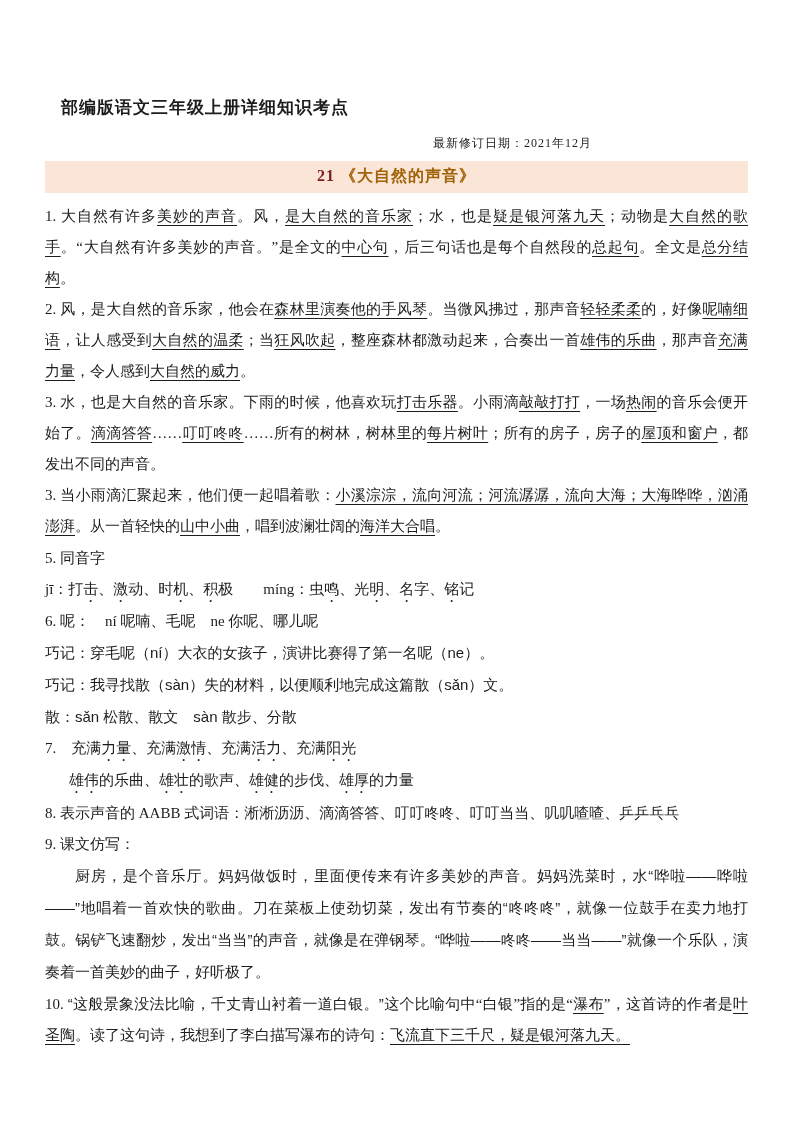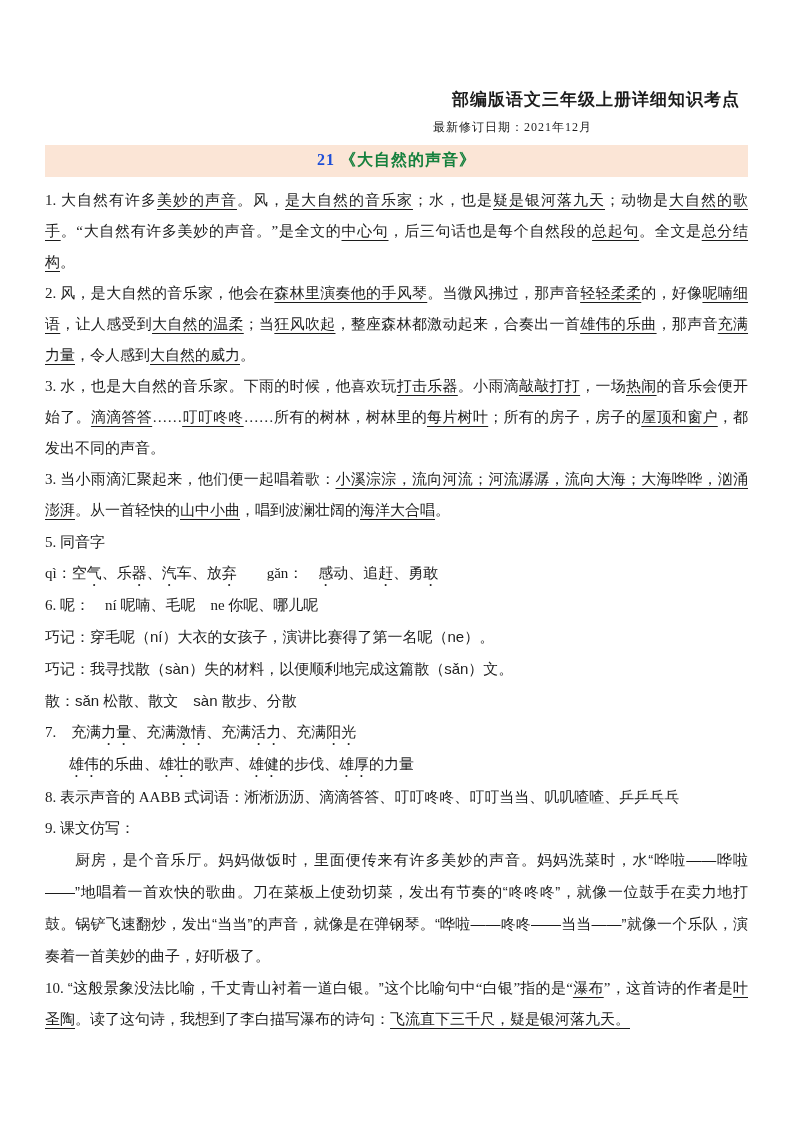--- a/index.html
+++ b/index.html
@@ -11,25 +11,25 @@
     color: #1c1c1c;
     overflow: hidden;
   }
   .page {
     box-sizing: border-box;
     width: 793px;
     height: 1122px;
     padding: 80px 45px 30px 45px;
   }
   .doc-title {
-    text-align: right;
+    text-align: left;
     font-size: 17px;
     font-weight: bold;
     letter-spacing: 1px;
-    margin: 8px;
+    margin: 16px;
   }
   .revision {
     font-size: 12px;
     margin-top: 8px;
     padding-left: 388px;
     letter-spacing: 1px;
   }
   .banner {
     margin-top: 9px;
     padding: 5px 0 6px 0;
@@ -60,30 +60,30 @@
   .pad1 { padding-left: 24px; font-family: Liberation Serif, serif; }
   .ti2 { text-indent: 2em; }
 </style>
 </head>
 <body style="color: rgb(28, 28, 28);">
 
 <div class="page">
   <p class="doc-title">部编版语文三年级上册详细知识考点</p>
   <div class="revision">最新修订日期：2021年12月</div>
   <div class="banner" style="background: rgb(251, 229, 214);">
-    <span style="color: #1d4ed8;">21</span>
-    <span style="color: #15803d;">《大自然的声音》</span>
+    <span style="color: #7f1d1d;">21</span>
+    <span style="color: #a16207;">《大自然的声音》</span>
   </div>
   <div class="doc-body">
       <p class="para"><span>1. 大自然有许多</span><span class="u">美妙的声音</span><span>。风，</span><span class="u">是大自然的音乐家</span><span>；水，也是</span><span class="u">疑是银河落九天</span><span>；动物是</span><span class="u">大自然的歌手</span><span>。“大自然有许多美妙的声音。”是全文的</span><span class="u">中心句</span><span>，后三句话也是每个自然段的</span><span class="u">总起句</span><span>。全文是</span><span class="u">总分结构</span><span>。</span></p>
       <p class="para"><span>2. 风，是大自然的音乐家，他会在</span><span class="u">森林里演奏他的手风琴</span><span>。当微风拂过，那声音</span><span class="u">轻轻柔柔</span><span>的，好像</span><span class="u">呢喃细语</span><span>，让人感受到</span><span class="u">大自然的温柔</span><span>；当</span><span class="u">狂风吹起</span><span>，整座森林都激动起来，合奏出一首</span><span class="u">雄伟的乐曲</span><span>，那声音</span><span class="u">充满力量</span><span>，令人感到</span><span class="u">大自然的威力</span><span>。</span></p>
       <p class="para"><span>3. 水，也是大自然的音乐家。下雨的时候，他喜欢玩</span><span class="u">打击乐器</span><span>。小雨滴</span><span class="u">敲敲打打</span><span>，一场</span><span class="u">热闹</span><span>的音乐会便开始了。</span><span class="u">滴滴答答</span><span>……</span><span class="u">叮叮咚咚</span><span>……所有的树林，树林里的</span><span class="u">每片树叶</span><span>；所有的房子，房子的</span><span class="u">屋顶和窗户</span><span>，都发出不同的声音。</span></p>
       <p class="para"><span>3. 当小雨滴汇聚起来，他们便一起唱着歌：</span><span class="u">小溪淙淙，流向河流；河流潺潺，流向大海；大海哗哗，汹涌澎湃</span><span>。从一首轻快的</span><span class="u">山中小曲</span><span>，唱到波澜壮阔的</span><span class="u">海洋大合唱</span><span>。</span></p>
       <p class="para"><span>5. 同音字</span></p>
-      <p class="para"><span>qì：空</span><span class="em">气</span><span>、乐</span><span class="em">器</span><span>、</span><span class="em">汽</span><span>车、放</span><span class="em">弃</span><span>　　gǎn：　</span><span class="em">感</span><span>动、追</span><span class="em">赶</span><span>、勇</span><span class="em">敢</span></p>
+      <p class="para"><span>jī：打</span><span class="em">击</span><span>、</span><span class="em">激</span><span>动、时</span><span class="em">机</span><span>、</span><span class="em">积</span><span>极　　míng：虫</span><span class="em">鸣</span><span>、光</span><span class="em">明</span><span>、</span><span class="em">名</span><span>字、</span><span class="em">铭</span><span>记</span></p>
       <p class="para"><span>6. 呢：　ní 呢喃、毛呢　ne 你呢、哪儿呢</span></p>
       <p class="para"><span class="kai">巧记：穿毛呢（ní）大衣的女孩子，演讲比赛得了第一名呢（ne）。</span></p>
       <p class="para"><span class="kai">巧记：我寻找散（sàn）失的材料，以便顺利地完成这篇散（sǎn）文。</span></p>
       <p class="para"><span class="kai">散：sǎn 松散、散文　sàn 散步、分散</span></p>
       <p class="para"><span>7.　充满</span><span class="em">力量</span><span>、充满</span><span class="em">激情</span><span>、充满</span><span class="em">活力</span><span>、充满</span><span class="em">阳光</span></p>
       <p class="para pad1"><span class="em">雄伟</span><span>的乐曲、</span><span class="em">雄壮</span><span>的歌声、</span><span class="em">雄健</span><span>的步伐、</span><span class="em">雄厚</span><span>的力量</span></p>
       <p class="para"><span>8. 表示声音的 AABB 式词语：</span><span class="kai">淅淅沥沥、滴滴答答、叮叮咚咚、叮叮当当、叽叽喳喳、乒乒乓乓</span></p>
       <p class="para"><span>9. 课文仿写：</span></p>
       <p class="para ti2"><span class="kai">厨房，是个音乐厅。妈妈做饭时，里面便传来有许多美妙的声音。妈妈洗菜时，水“哗啦——哗啦——”地唱着一首欢快的歌曲。刀在菜板上使劲切菜，发出有节奏的“咚咚咚”，就像一位鼓手在卖力地打鼓。锅铲飞速翻炒，发出“当当”的声音，就像是在弹钢琴。“哗啦——咚咚——当当——”就像一个乐队，演奏着一首美妙的曲子，好听极了。</span></p>
       <p class="para"><span>10. </span><span class="kai">“这般景象没法比喻，千丈青山衬着一道白银。”</span><span>这个比喻句中“白银”指的是“</span><span class="u">瀑布</span><span>”，这首诗的作者是</span><span class="u">叶圣陶</span><span>。读了这句诗，我想到了李白描写瀑布的诗句：</span><span class="u">飞流直下三千尺，疑是银河落九天。</span></p>

